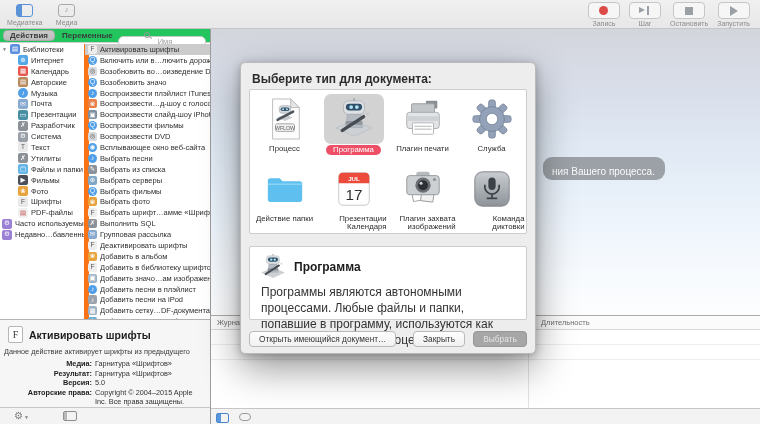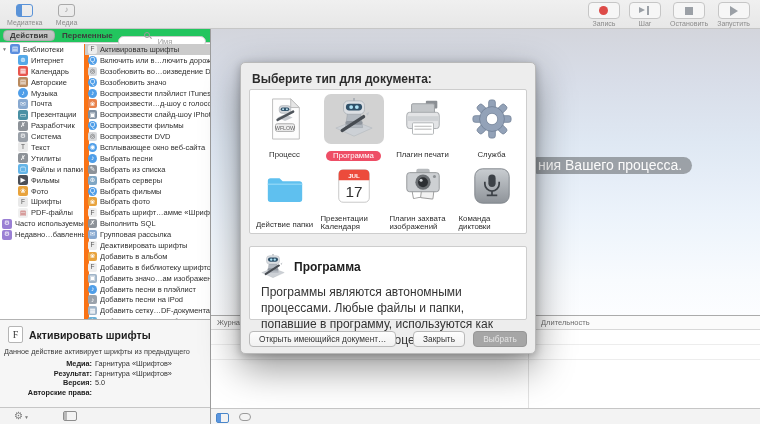--- a/index.html
+++ b/index.html
@@ -70,22 +70,22 @@
   .panel-bottombar{position:absolute;left:0;bottom:0;width:210px;height:16px;background:#f3f3f3;
                    border-top:1px solid #c6c6c6;display:flex;align-items:center}
   .gear-btn{margin-left:14px;font-size:10px;color:#7d7d7d;display:flex;align-items:center;line-height:1}
   .gear-btn .chev{font-size:5px;margin-left:1px;margin-top:3px}
   .panel-toggle{margin-left:34px;width:12px;height:8px;border:1px solid #8d8d8d;border-radius:2px;position:relative}
   .panel-toggle::before{content:"";position:absolute;left:0;top:0;bottom:0;width:3.5px;background:#b9b9b9}
   
   .main{position:absolute;left:210px;top:28px;right:0;bottom:0;border-left:1px solid #9c9c9c}
   .canvas{position:absolute;left:0;top:0;right:0;height:287px;
           background:linear-gradient(#d3d5dc 0%,#d8dde8 18%,#dfe8f3 40%,#ecf3fb 65%,#f8fbfe 88%,#fcfdff 100%)}
-  .hint-pill{position:absolute;left:318px;top:129px;height:13px;padding:2px 10px 2px 9px;border-radius:9px;
-             background:rgba(148,153,159,0.9);color:#fbfbfb;font-size:14px;line-height:13px;white-space:nowrap;z-index:1}
+  .hint-pill{position:absolute;left:332px;top:129px;height:13px;padding:8px 10px 2px 9px;border-radius:9px;
+             background:rgba(148,153,159,0.9);color:#fbfbfb;font-size:10px;line-height:13px;white-space:nowrap;z-index:1}
   .log-pane{position:absolute;left:0;top:287px;right:0;height:93px;background:#fff;border-top:1px solid #ababab}
   .log-header{height:13px;border-bottom:1px solid #d8d8d8;background:#fbfbfb;position:relative;
               font-size:7.5px;color:#6f6f6f;line-height:13px}
   .log-journal{position:absolute;left:6px}
   .log-duration{position:absolute;left:330px}
   .log-vsep{position:absolute;left:317px;top:0;bottom:0;width:1px;background:#e2e2e2}
   .log-row{height:14px;border-bottom:1px solid #ededed}
   .main-bottombar{position:absolute;left:0;bottom:0;right:0;height:16px;background:#f3f3f3;
                   border-top:1px solid #c6c6c6;display:flex;align-items:flex-start;padding-top:4px;box-sizing:border-box}
   .log-toggle{margin-left:5px;width:11px;height:8px;border:1px solid #4a86c9;border-radius:2px;position:relative}
@@ -95,21 +95,21 @@
   .dialog{position:absolute;left:240px;top:62px;width:296px;height:292px;background:#ededed;
           border:1px solid #b9b9b9;border-radius:5px;z-index:50;
           box-shadow:0 14px 38px rgba(0,0,0,0.42),0 2px 8px rgba(0,0,0,0.25);box-sizing:border-box}
   .dlg-title{font-size:12px;font-weight:bold;color:#2b2b2b;padding:9px 0 0 11px}
   .type-box{position:absolute;left:8px;top:26px;width:278px;height:145px;background:#fff;
             border:1px solid #cdcdcd;border-radius:2px;display:flex;flex-wrap:wrap;align-content:flex-start;padding-top:2px;box-sizing:border-box}
   .type-cell{width:69px;height:70px;display:flex;flex-direction:column;align-items:center}
   .type-icon-wrap{width:60px;height:50px;display:flex;align-items:center;justify-content:center;border-radius:7px;margin-top:2px}
   .type-cell.selected .type-icon-wrap{background:#d2d2d2}
   .type-icon svg{width:42px;height:42px;display:block}
-  .type-label{margin-top:7px;font-size:7.8px;line-height:8.6px;text-align:left;max-width:66px;color:#2d2d2d}
+  .type-label{margin-top:1px;font-size:7.8px;line-height:8.6px;text-align:right;max-width:66px;color:#2d2d2d}
   .type-cell.selected .type-label{background:#ee4e66;color:#fff;border-radius:8px;padding:0.5px 7px;max-width:none}
   .sel-box{position:absolute;left:8px;top:183px;width:278px;height:74px;background:#fff;
            border:1px solid #cdcdcd;border-radius:2px;box-sizing:border-box}
   .sel-head{display:flex;align-items:center;gap:8px;padding:7px 0 0 10px}
   .desc-robot svg{width:26px;height:26px;display:block}
   .sel-title{font-size:12px;font-weight:bold;color:#1c1c1c}
   .sel-text{font-size:12px;line-height:16px;color:#333;padding:4px 28px 0 11px}
   .dlg-buttons{position:absolute;left:8px;right:8px;top:268px;height:18px}
   .btn{display:inline-flex;align-items:center;justify-content:center;height:16px;border-radius:4px;
        font-size:8.3px;border:1px solid #b9b9b9;background:linear-gradient(#fdfdfd,#f1f1f1);color:#333;padding:0 9px;box-sizing:border-box}
@@ -427,20 +427,21 @@
           <span class="desc-val">Гарнитура «Шрифтов»</span>
         </div>
 
         <div class="desc-field">
           <span class="desc-key">Версия:</span>
           <span class="desc-val">5.0</span>
         </div>
 
         <div class="desc-field">
           <span class="desc-key">Авторские права:</span>
+          <span class="desc-val">Copyright © 2004–2015 Apple Inc. Все права защищены.</span>
         </div>
 
     </div>
   </div>
   <div class="panel-bottombar">
     <span class="gear-btn">⚙<span class="chev">▼</span></span>
     <span class="panel-toggle"></span>
   </div>
 </div>
 

